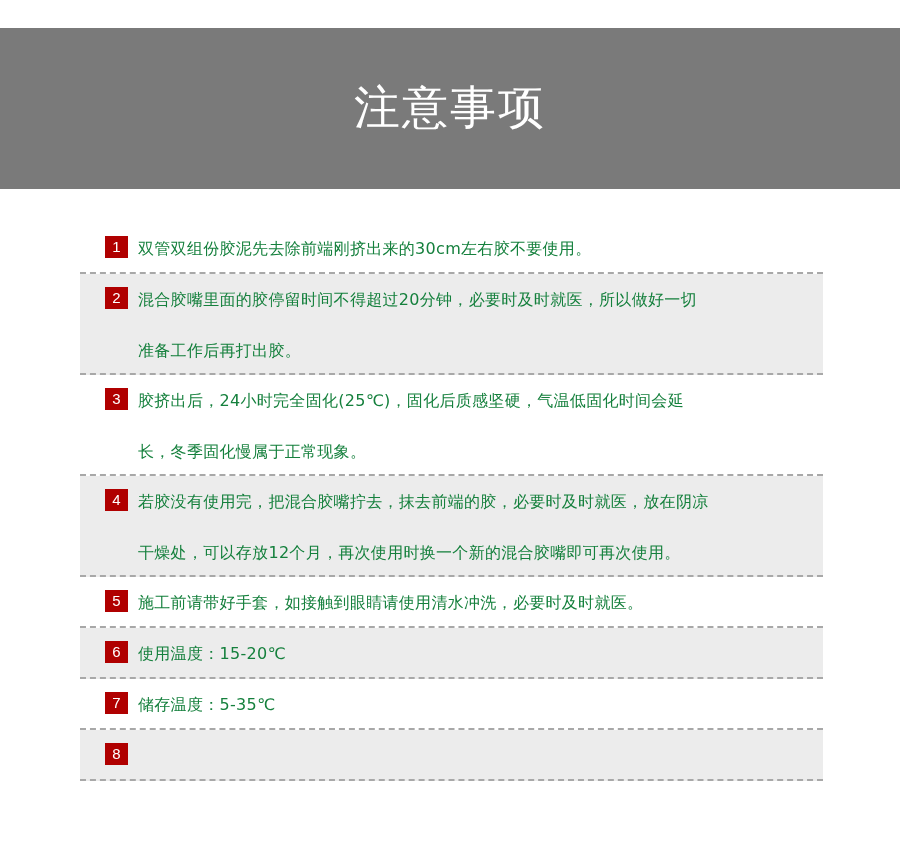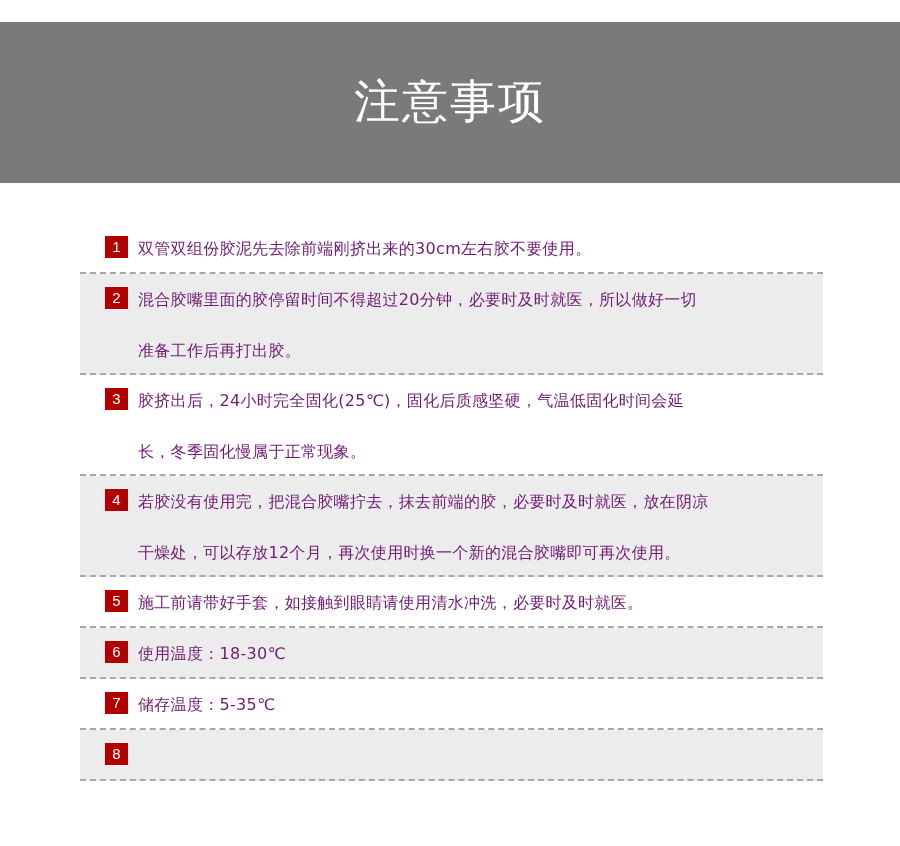--- a/index.html
+++ b/index.html
@@ -1,19 +1,19 @@
 <!DOCTYPE html>
 <html><head>
   <meta charset="utf-8">
   <style>
     html, body { margin: 0; padding: 0; background: #ffffff; }
     body { width: 900px; height: 846px; position: relative; overflow: hidden;
            font-family: "DejaVu Sans", "Liberation Sans", sans-serif; }
     .header {
-      position: absolute; left: 0; top: 22px; width: 900px; height: 161px;
+      position: absolute; left: 0; top: 28px; width: 900px; height: 161px;
       background: #7a7a7a;
       display: flex; align-items: center; justify-content: center;
     }
     .header-title {
       color: #ffffff; font-family: "DejaVu Serif", "Liberation Serif", serif;
       font-size: 46px; letter-spacing: 2px; font-weight: normal;
       margin-top: -2px;
     }
     .list {
       position: absolute; left: 80px; top: 223px; width: 743px;
@@ -26,21 +26,21 @@
     .row.shaded { background: #ececec; }
     .row.single { height: 51px; }
     .row.double { height: 101px; }
     .badge {
       position: absolute; left: 25px; top: 13px;
       width: 23px; height: 22px; background: #b00000;
       color: #ffffff; font-family: "Liberation Sans", sans-serif;
       font-size: 15px; line-height: 22px; text-align: center;
     }
     .text {
-      color: #701a75; font-size: 16px; line-height: 51px;
+      color: #15803d; font-size: 16px; line-height: 51px;
       white-space: nowrap; letter-spacing: 0.3px;
     }
     .text .line { display: block; height: 51px; }
   </style>
 </head>
 <body>
 
 <div class="header">
   <div class="header-title">注意事项</div>
 </div>
@@ -75,21 +75,21 @@
   </div>
   <div class="row single">
     <div class="badge">5</div>
     <div class="text">
       <span class="line">施工前请带好手套，如接触到眼睛请使用清水冲洗，必要时及时就医。</span>
     </div>
   </div>
   <div class="row single shaded">
     <div class="badge">6</div>
     <div class="text">
-      <span class="line">使用温度：18-30℃</span>
+      <span class="line">使用温度：15-20℃</span>
     </div>
   </div>
   <div class="row single">
     <div class="badge">7</div>
     <div class="text">
       <span class="line">储存温度：5-35℃</span>
     </div>
   </div>
   <div class="row single shaded">
     <div class="badge">8</div>

